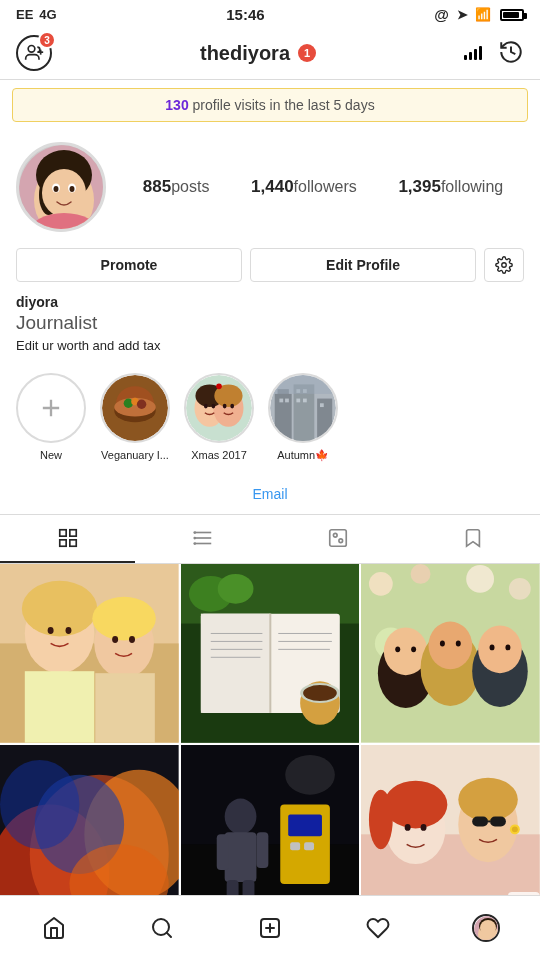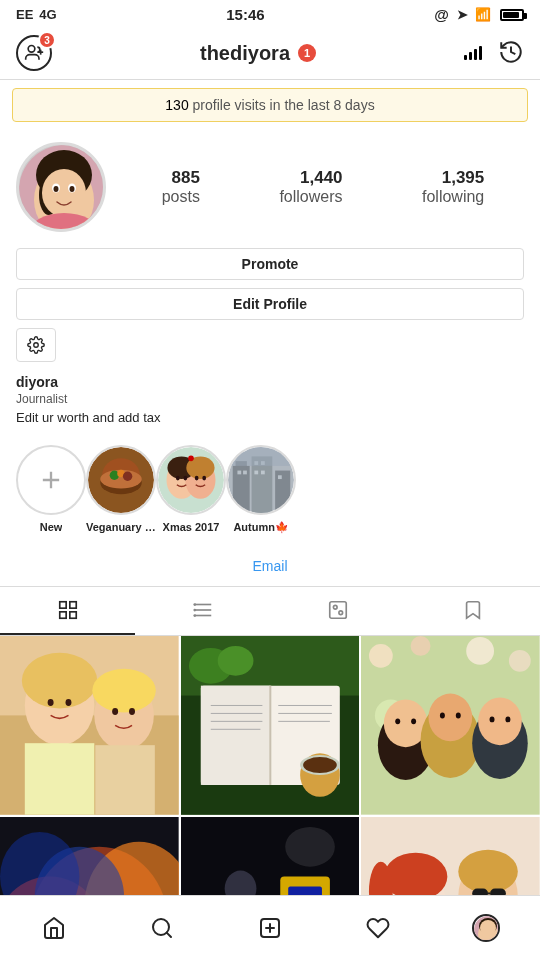--- a/index.html
+++ b/index.html
@@ -77,21 +77,21 @@
     .visits-banner {
       background: #fef9e7;
       border: 1px solid #f0d060;
       margin: 8px 12px;
       padding: 8px 16px;
       border-radius: 4px;
       text-align: center;
       font-size: 14px;
       color: #555;
     }
-    .visits-banner strong { color: #000000; font-weight: 400; }
+    .visits-banner strong { color: #6d28d9; font-weight: 700; }
 
     
     .profile-section {
       padding: 12px 16px 0;
     }
     .profile-top {
       display: flex;
       align-items: center;
       gap: 16px;
       margin-bottom: 16px;
@@ -103,30 +103,29 @@
       overflow: hidden;
       flex-shrink: 0;
       background: #ccc;
     }
     .stats-row {
       display: flex;
       flex: 1;
       justify-content: space-around;
       text-align: center;
     }
-    .stat-item { display: flex; flex-direction: column; align-items: flex-end; }
+    .stat-item { display: flex; flex-direction: row; align-items: center; }
     .stat-number { font-size: 17px; font-weight: 700; color: #262626; }
     .stat-label { font-size: 16px; color: #555; }
 
     
     .profile-buttons {
       display: flex;
       gap: 8px;
       margin-bottom: 12px;
-      flex-direction: column;
     }
     .btn-promote, .btn-edit {
       flex: 1;
       padding: 7px 0;
       border: 1px solid #dbdbdb;
       border-radius: 4px;
       background: #fff;
       font-size: 14px;
       font-weight: 600;
       text-align: center;
@@ -138,29 +137,29 @@
       border: 1px solid #dbdbdb;
       border-radius: 4px;
       background: #fff;
       display: flex; align-items: center; justify-content: center;
       cursor: pointer;
     }
 
     
     .bio-section { margin-bottom: 12px; }
     .bio-name { font-size: 14px; font-weight: 700; margin-bottom: 2px; }
-    .bio-title { font-size: 12px; color: #555; margin-bottom: 4px; }
+    .bio-title { font-size: 19px; color: #555; margin-bottom: 4px; }
     .bio-text { font-size: 13px; color: #262626; }
 
     
     .stories-row {
       display: flex;
+      gap: 14px;
       padding: 8px 16px 16px;
       overflow-x: auto;
-      font-weight: bold;
     }
     .story-item {
       display: flex;
       flex-direction: column;
       align-items: center;
       gap: 6px;
       cursor: pointer;
     }
     .story-circle {
       width: 70px; height: 70px;
@@ -312,21 +311,21 @@
         <path d="M3 12a9 9 0 1 0 9-9 9.75 9.75 0 0 0-6.74 2.74L3 8"></path>
         <path d="M3 3v5h5"></path>
         <path d="M12 7v5l4 2"></path>
       </svg>
     </div>
   </div>
 </div>
 
 <div class="visits-banner">
   <strong>130</strong>
-  <span>profile visits in the last 8 days</span>
+  <span>profile visits in the last 5 days</span>
 </div>
 
 <div class="profile-section">
 
   <div class="profile-top">
     <div class="avatar-wrap">
       
       <svg viewBox="0 0 90 90" width="90" height="90">
         <circle cx="45" cy="45" r="45" fill="#d4a5b0"></circle>
 

